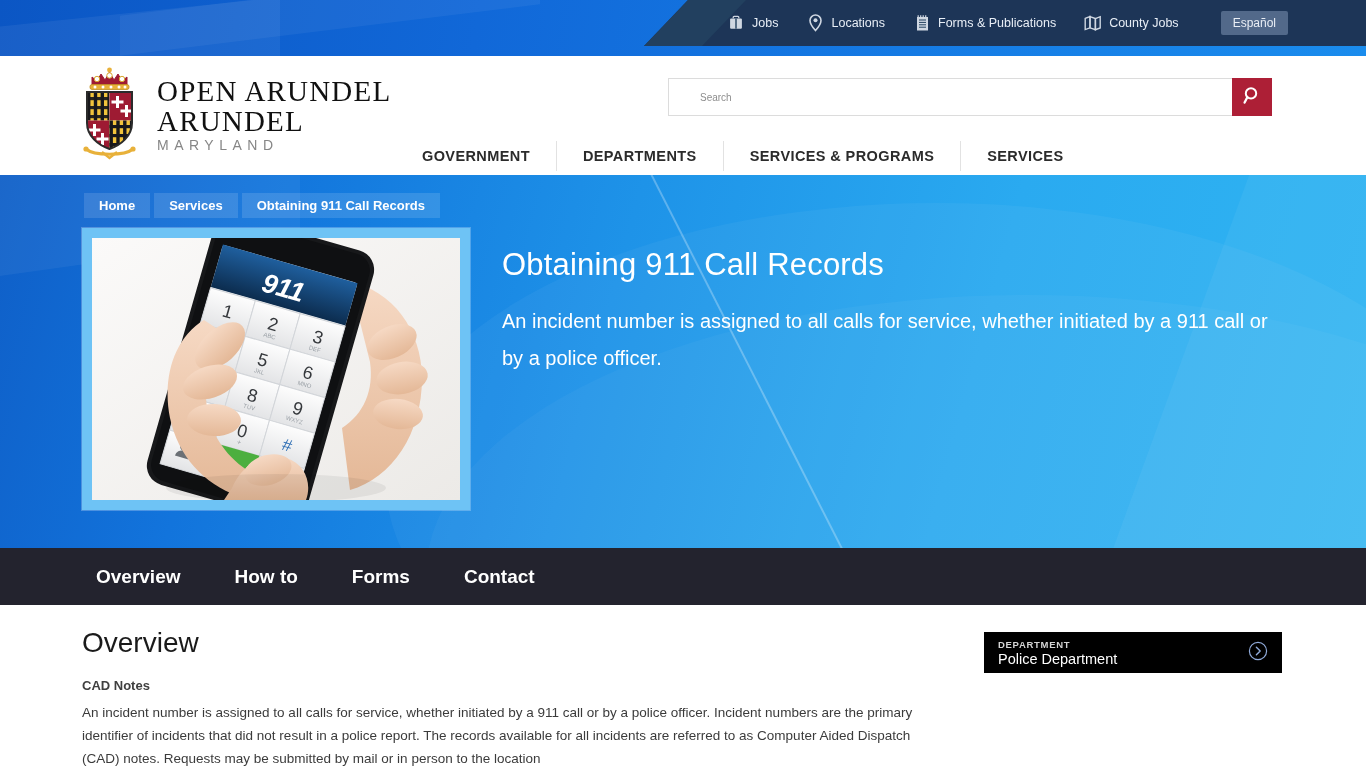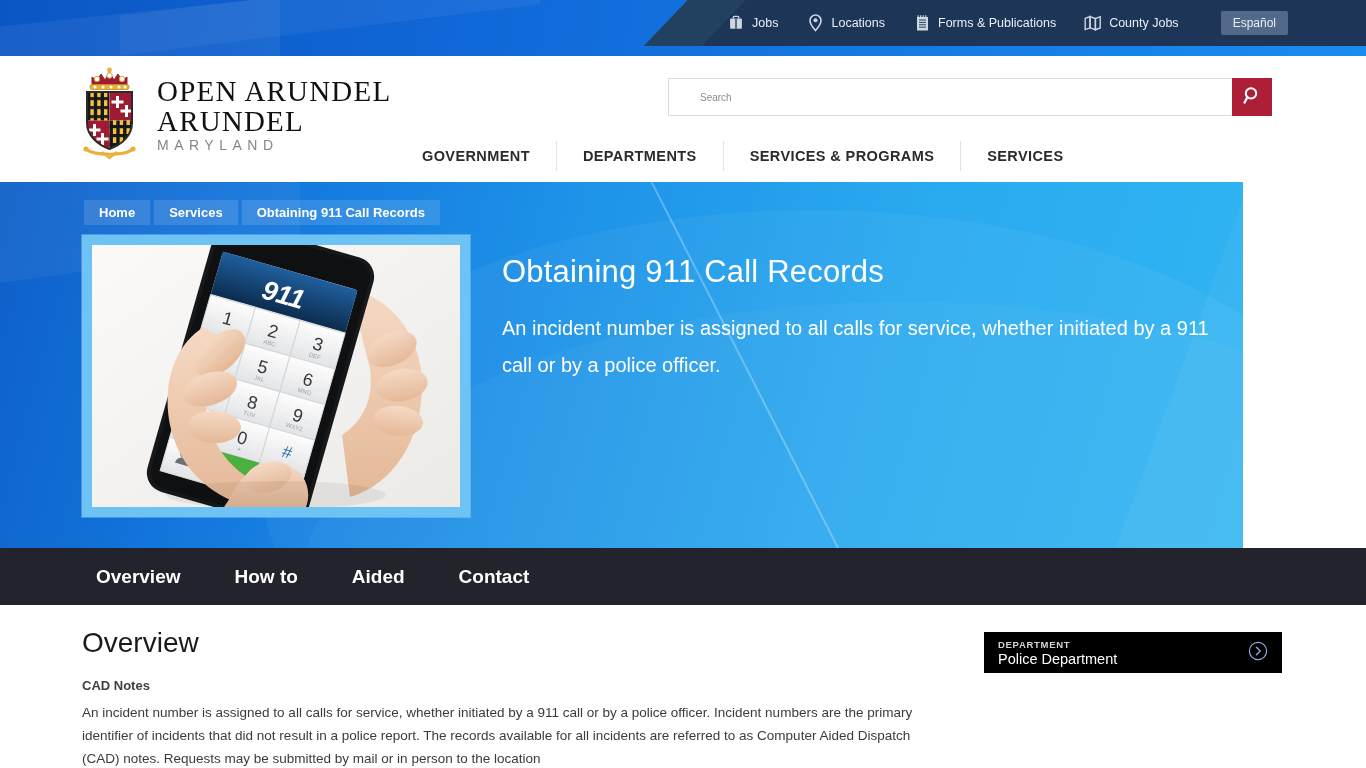--- a/index.html
+++ b/index.html
@@ -96,24 +96,23 @@
     font-size: 14.5px; font-weight: bold; letter-spacing: .4px;
     color: #2b2b2b; text-decoration: none; padding: 0 26px;
     border-left: 1px solid #e2e2e2; line-height: 30px; cursor: pointer;
     white-space: nowrap;
   }
   .mainnav a:first-child { border-left: none; padding-left: 14px; }
   .mainnav a .hl { color: #1f96e8; }
 
   
   .hero {
-    position: absolute; top: 175px; left: 0; width: 1243px; height: 373px;
+    position: absolute; top: 175px; left: 0; width: 1366px; height: 373px;
     background: linear-gradient(105deg, #0f5fc8 0%, #1274dc 18%, #1e93e8 44%, #2aaaf0 70%, #30b5f2 100%);
     overflow: hidden;
-    margin-top: 7px;
   }
   .hero .curve1 {
     position: absolute; right: -120px; top: 28px; width: 1100px; height: 560px;
     border-radius: 50%;
     background: rgba(255,255,255,.045);
   }
   .hero .curve2 {
     position: absolute; right: -260px; top: 120px; width: 1200px; height: 560px;
     border-radius: 50%;
     background: rgba(255,255,255,.035);
@@ -468,21 +467,21 @@
 
     <div class="hero-text">
       <h1 class="hero-title">Obtaining 911 Call Records</h1>
       <p class="hero-sub">An incident number is assigned to all calls for service, whether initiated by a 911 call or by a police officer.</p>
     </div>
   </div>
 
   <div class="tabbar">
     <a href="#">Overview</a>
     <a href="#">How to</a>
-    <a href="#">Aided</a>
+    <a href="#">Forms</a>
     <a href="#">Contact</a>
   </div>
 
   <div class="content">
     <div class="maincol">
       <h2 class="h1">Overview</h2>
       <h3 class="h2">CAD Notes</h3>
       <p class="body-p">An incident number is assigned to all calls for service, whether initiated by a 911 call or by a police officer. Incident numbers are the primary identifier of incidents that did not result in a police report. The records available for all incidents are referred to as Computer Aided Dispatch (CAD) notes. Requests may be submitted by mail or in person to the location</p>
     </div>
 

